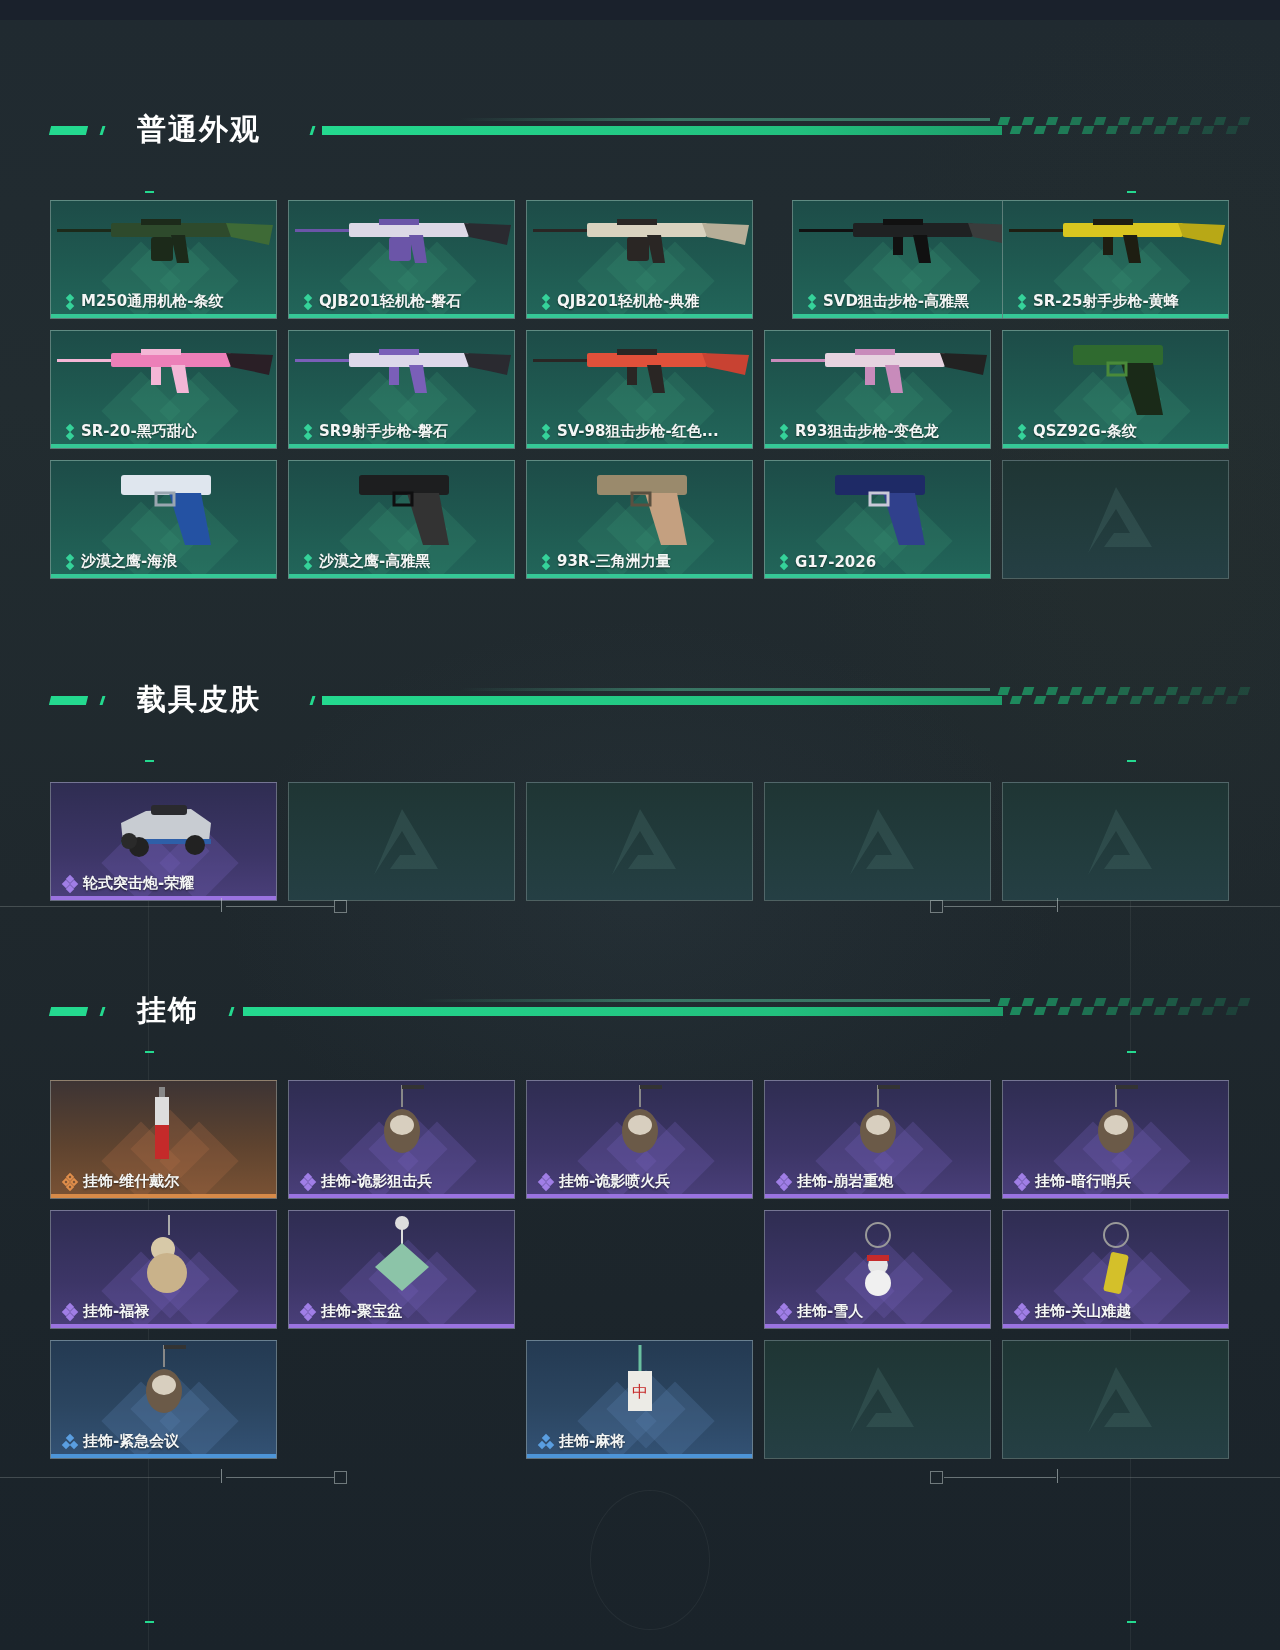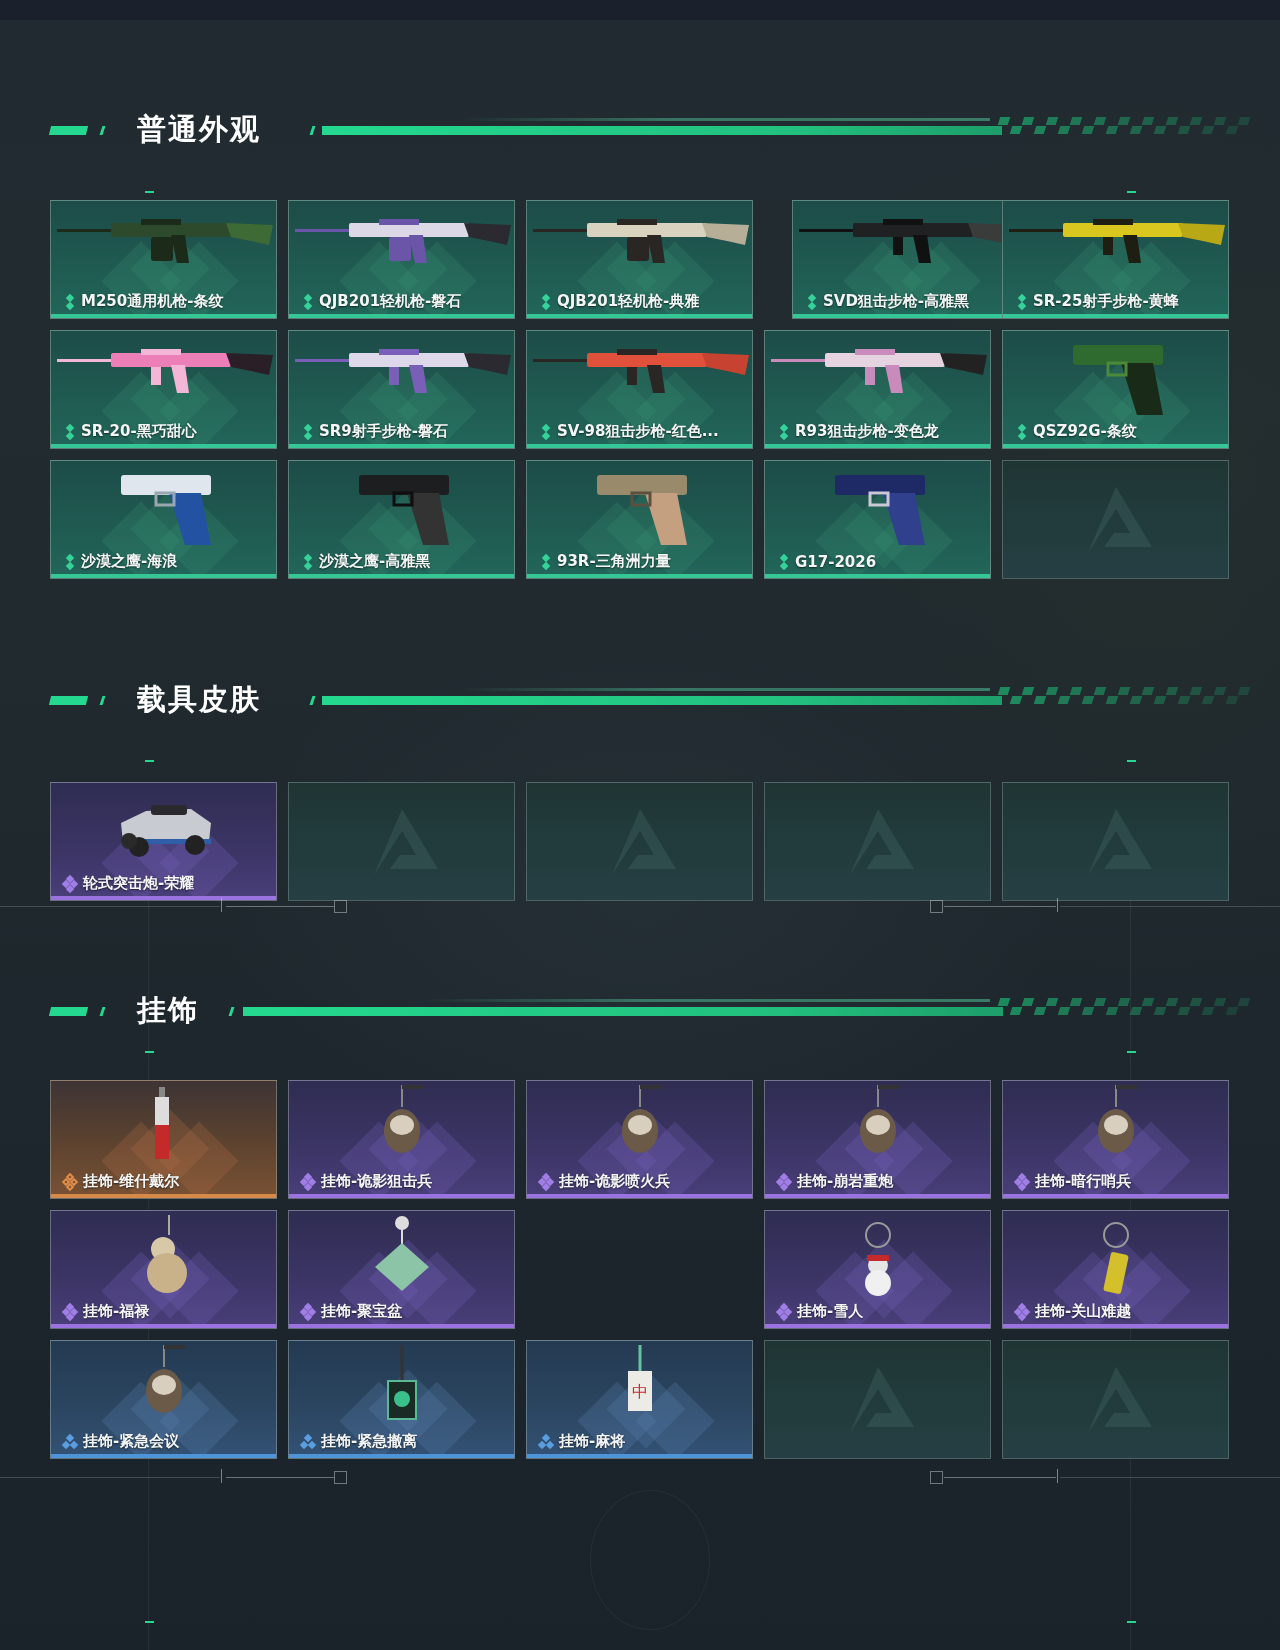--- a/index.html
+++ b/index.html
@@ -721,39 +721,20 @@
         <span class="rarity-icon">
           <i style="left: 4px; top: 0px; background: rgb(160, 126, 230);"></i>
           <i style="left: 0px; top: 5px; background: rgb(160, 126, 230);"></i>
           <i style="left: 8px; top: 5px; background: rgb(160, 126, 230);"></i>
           <i style="left: 4px; top: 10px; background: rgb(160, 126, 230);"></i>
         </span>
         <span>挂饰-关山难越</span>
       </div>
       <div class="bottom-bar"></div>
     </div>
-    <div class="card blue" style="left: 238px; top: 260px;">
-      <div class="deco-diamond" style="left: 62px; top: 52px;"></div>
-      <div class="deco-diamond" style="left: 120px; top: 52px;"></div>
-      <div class="deco-diamond" style="left: 91px; top: 40px;"></div>
-      <div class="item-art"><svg viewBox="0 0 227 90" width="227" height="90">
-          <line x1="113" y1="4" x2="113" y2="40" stroke="#333" stroke-width="3"></line>
-          <rect x="99" y="40" width="28" height="38" fill="#1a2a24" stroke="#5ab894" stroke-width="2"></rect>
-          <circle cx="113" cy="58" r="8" fill="#3ac08a"></circle>
-        </svg></div>
-      <div class="label">
-        <span class="rarity-icon">
-          <i style="left: 4px; top: 1px; background: rgb(90, 158, 224);"></i>
-          <i style="left: 0px; top: 8px; background: rgb(90, 158, 224);"></i>
-          <i style="left: 8px; top: 8px; background: rgb(90, 158, 224);"></i>
-        </span>
-        <span>挂饰-紧急撤离</span>
-      </div>
-      <div class="bottom-bar"></div>
-    </div>
     <div class="card blue" style="left: 476px; top: 260px;">
       <div class="deco-diamond" style="left: 62px; top: 52px;"></div>
       <div class="deco-diamond" style="left: 120px; top: 52px;"></div>
       <div class="deco-diamond" style="left: 91px; top: 40px;"></div>
       <div class="item-art"><svg viewBox="0 0 227 90" width="227" height="90">
           <line x1="113" y1="4" x2="113" y2="30" stroke="#6ac0a0" stroke-width="3"></line>
           <rect x="101" y="30" width="24" height="40" fill="#ecebe6"></rect>
           <text x="113" y="56" font-size="16" text-anchor="middle" fill="#c52a2a">中</text>
         </svg></div>
       <div class="label">

